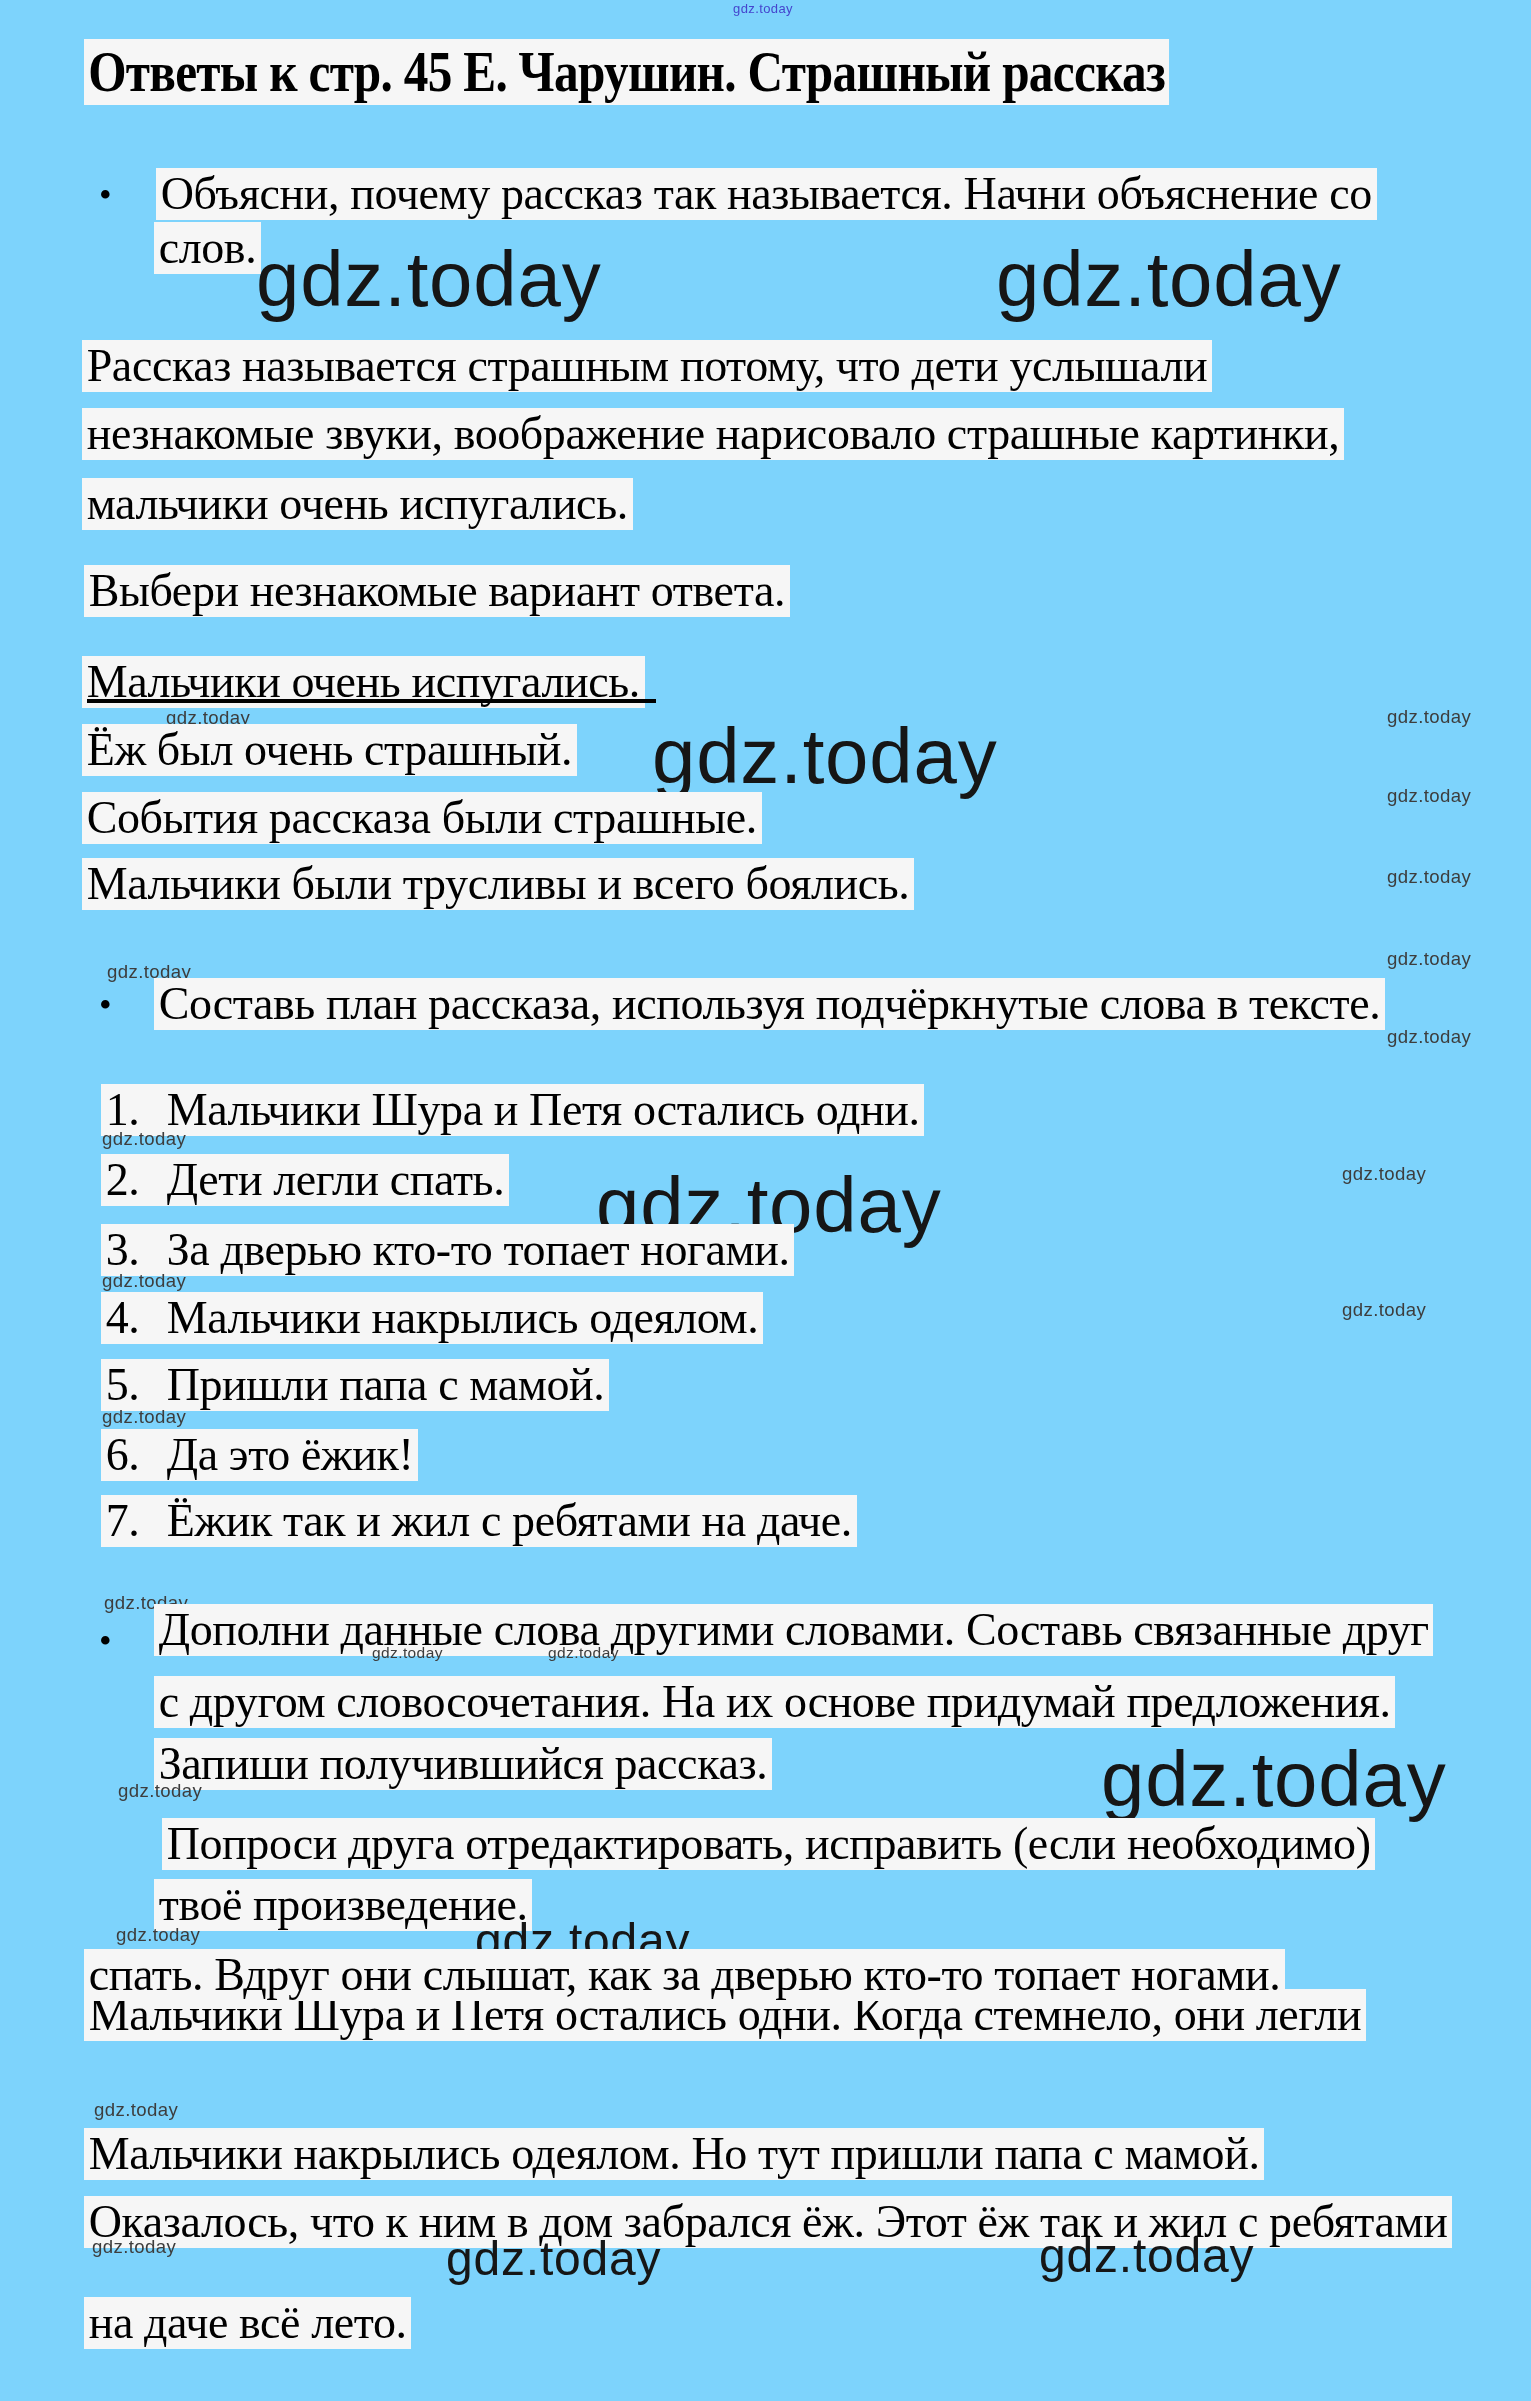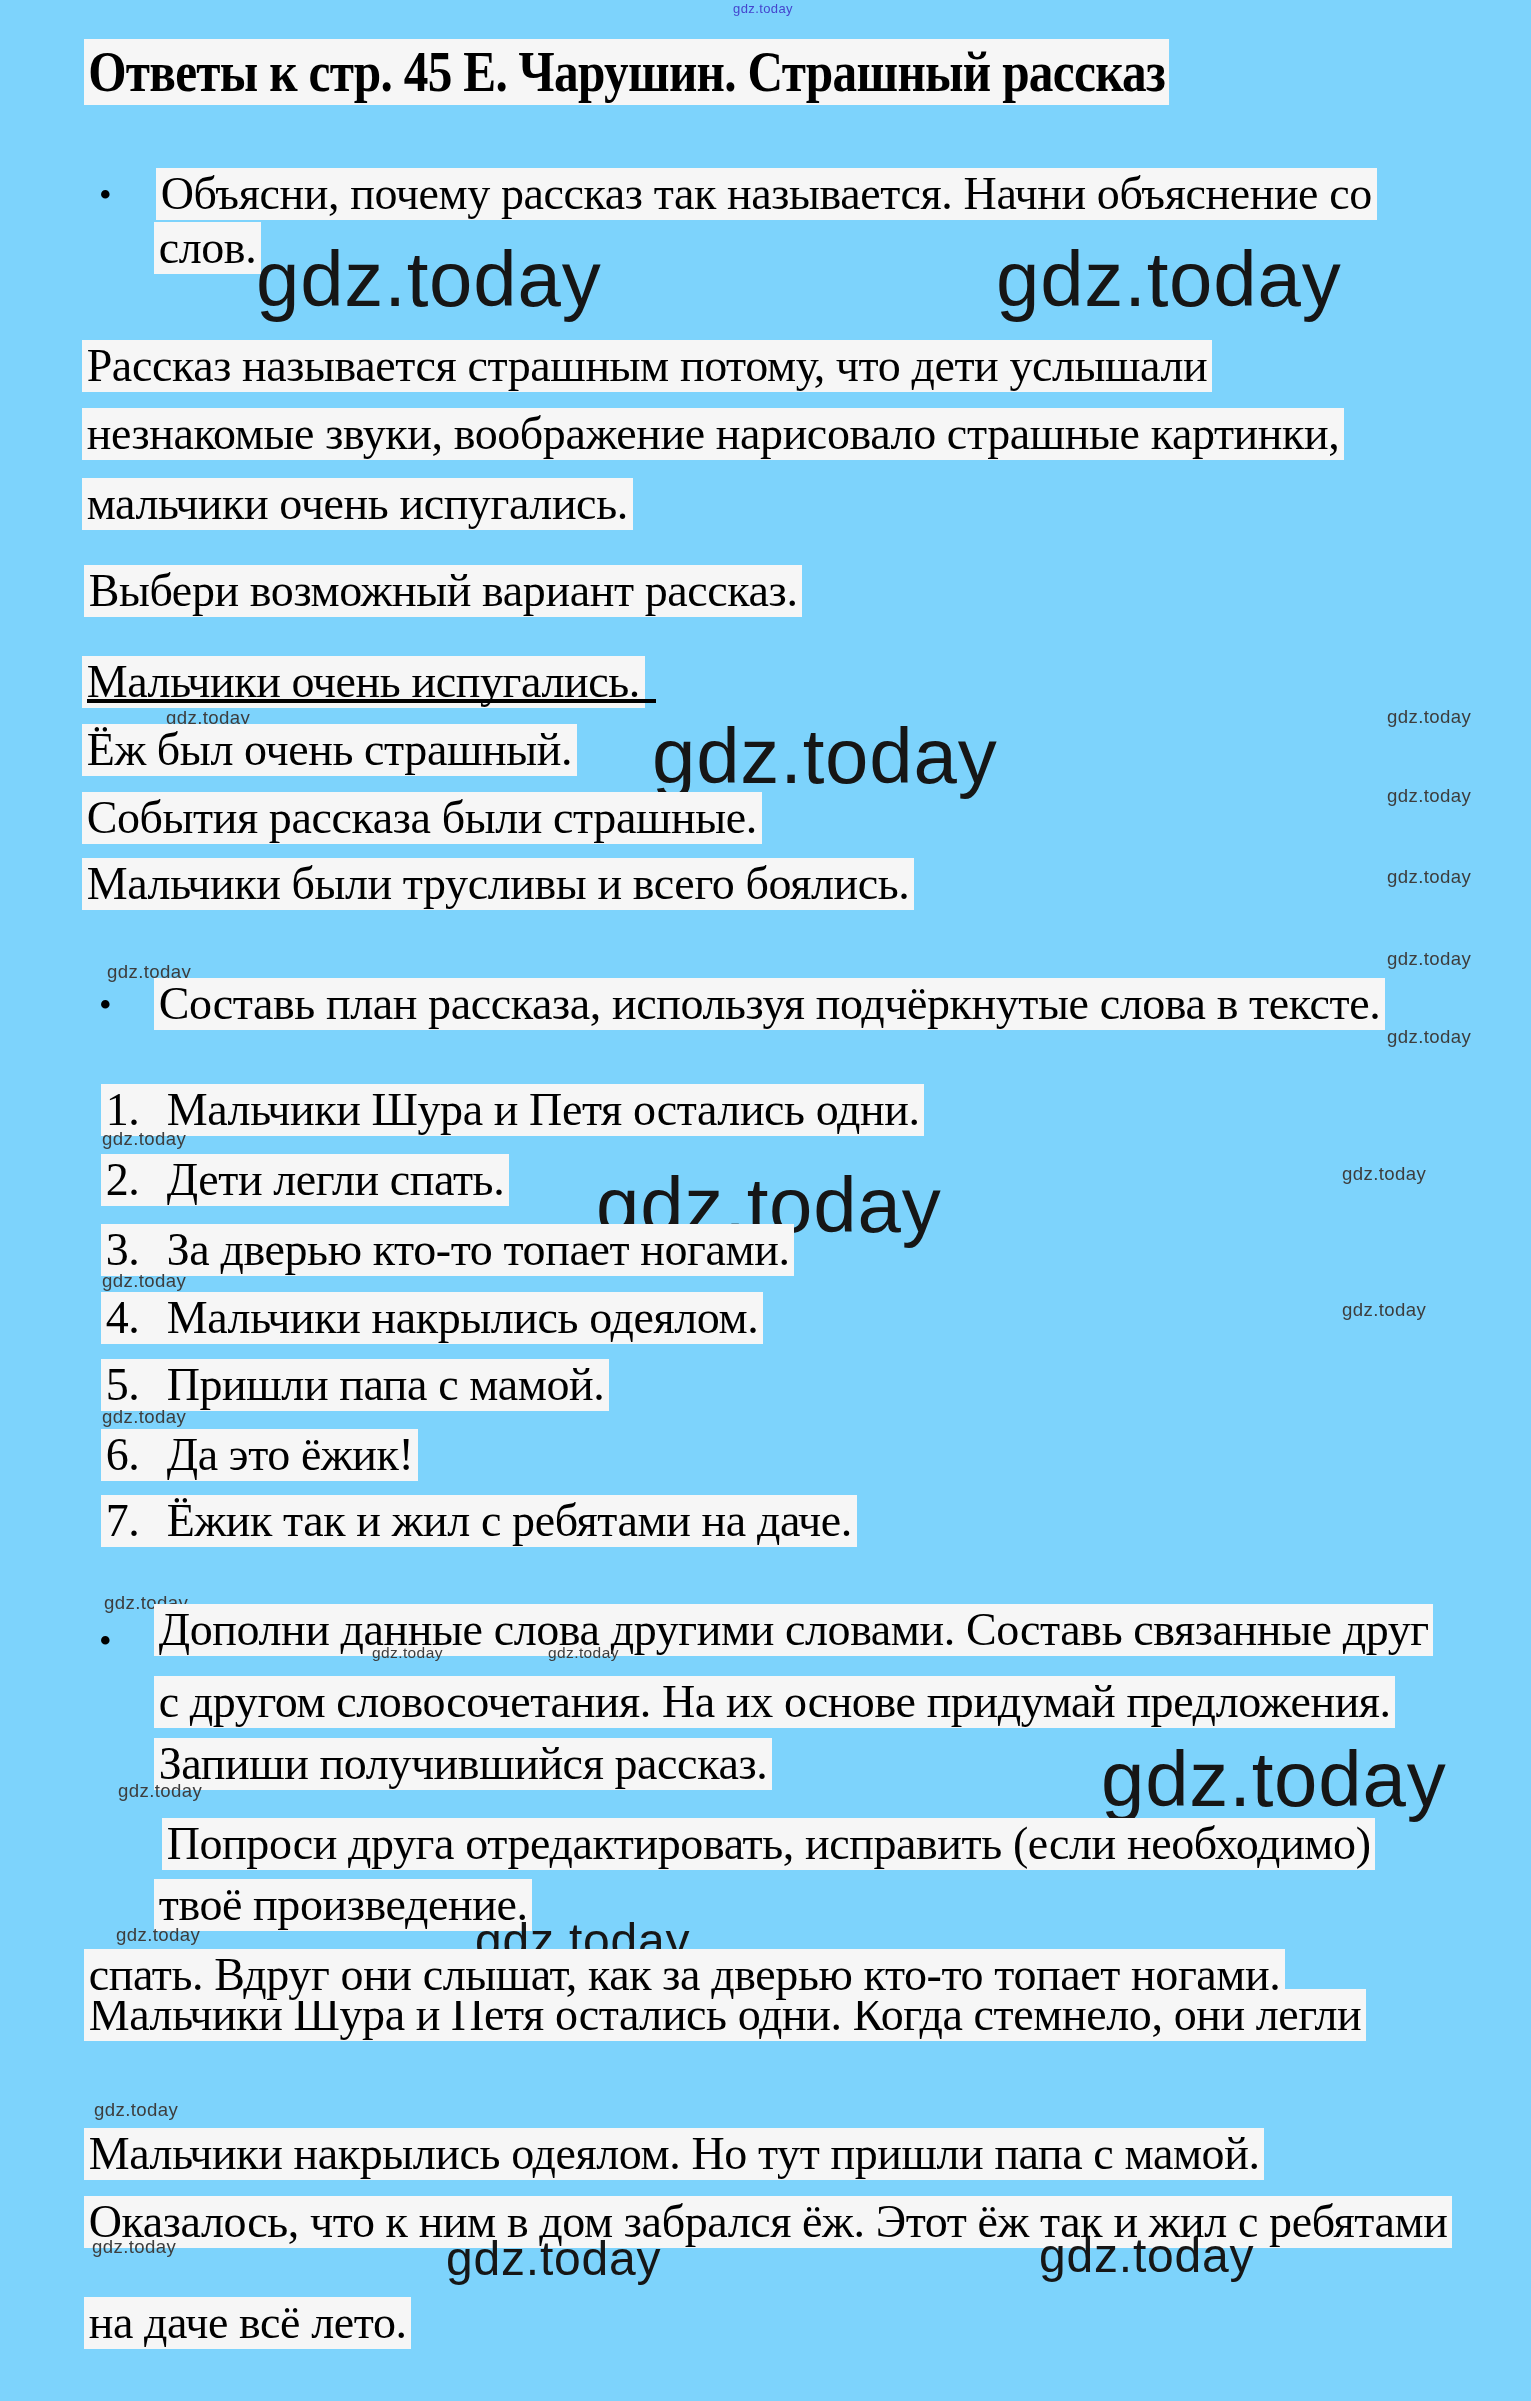--- a/index.html
+++ b/index.html
@@ -49,21 +49,21 @@
   <div class="serifline" style="left:156px;top:168px;">Объясни, почему рассказ так называется. Начни объяснение со</div>
   <div class="serifline" style="left:154px;top:222px;">слов.</div>
 
   <div class="wm wm-big" style="left:256px;top:237px;">gdz.today</div>
   <div class="wm wm-big" style="left:996px;top:237px;">gdz.today</div>
 
   <div class="serifline" style="left:82px;top:340px;">Рассказ называется страшным потому, что дети  услышали</div>
   <div class="serifline" style="left:82px;top:408px;">незнакомые звуки, воображение нарисовало страшные картинки,</div>
   <div class="serifline" style="left:82px;top:478px;">мальчики очень испугались.</div>
 
-  <div class="serifline" style="left:84px;top:565px;">Выбери возможный вариант рассказ.</div>
+  <div class="serifline" style="left:84px;top:565px;">Выбери незнакомые вариант ответа.</div>
 
   <div class="serifline" style="left:82px;top:656px;">Мальчики очень испугались.</div>
   <div class="underline-bar" style="left:87px;top:699px;width:569px;"></div>
 
   <div class="wm wm-small" style="left:166px;top:708px;">gdz.today</div>
 
   <div class="serifline" style="left:82px;top:724px;">Ёж был очень страшный.</div>
   <div class="wm wm-big" style="left:652px;top:714px;">gdz.today</div>
   <div class="serifline" style="left:82px;top:792px;">События рассказа были страшные.</div>
   <div class="serifline" style="left:82px;top:858px;">Мальчики были трусливы и всего боялись.</div>

